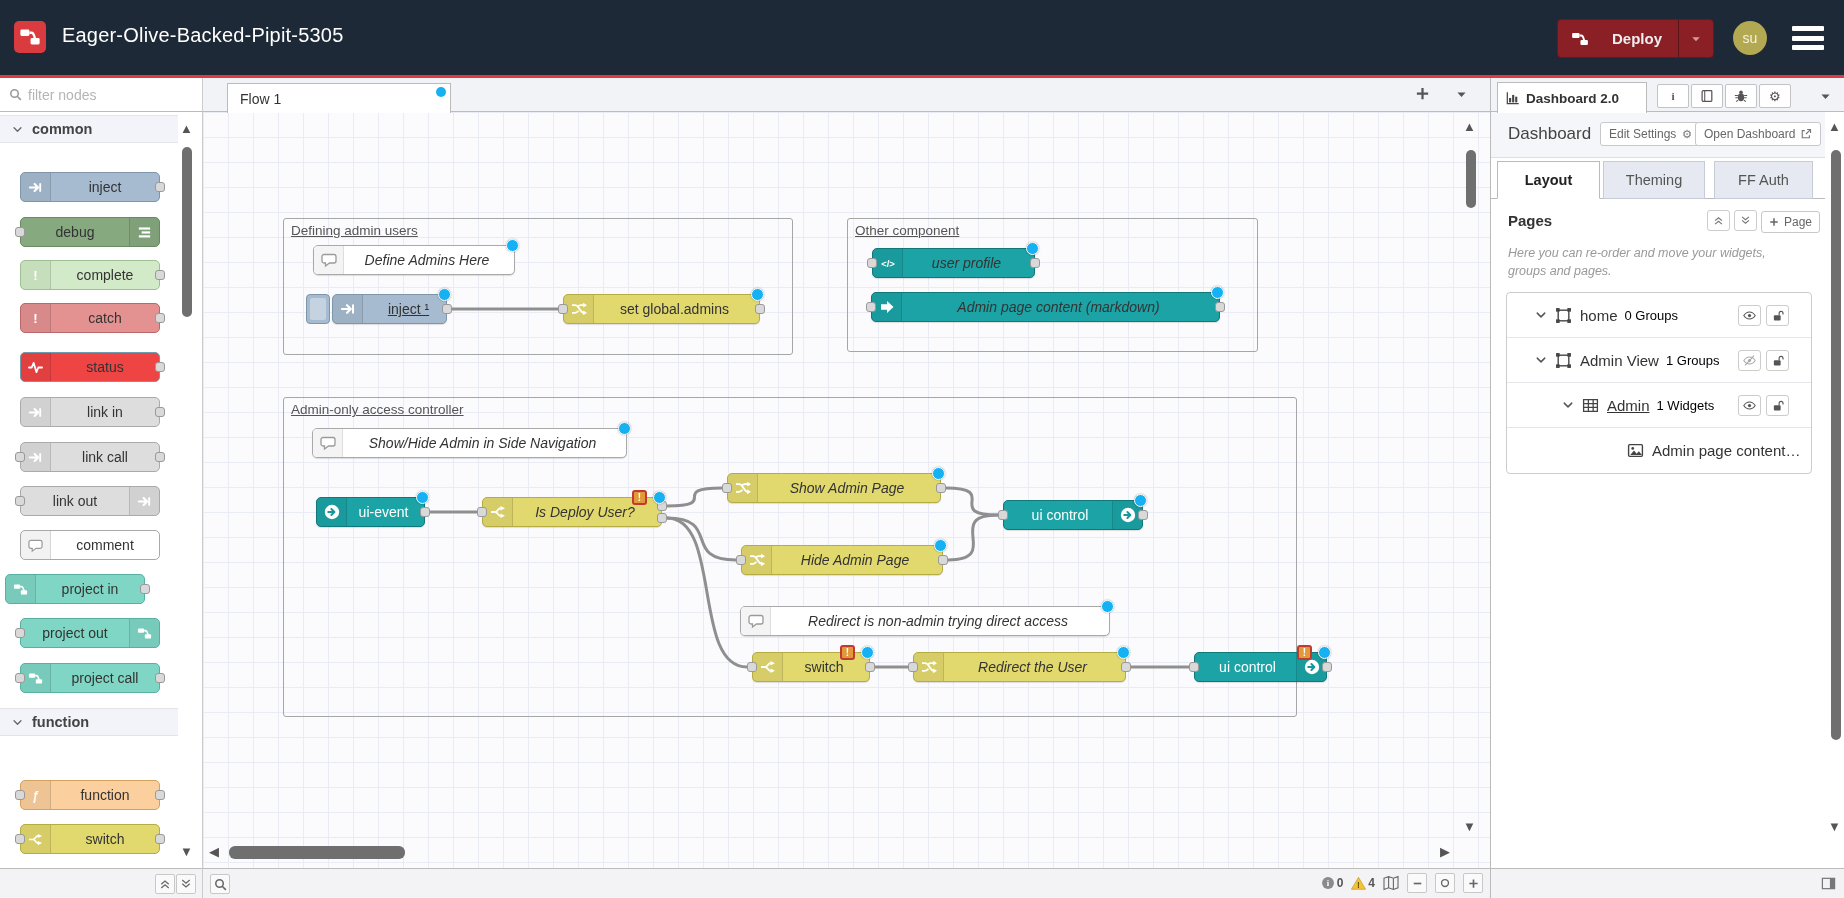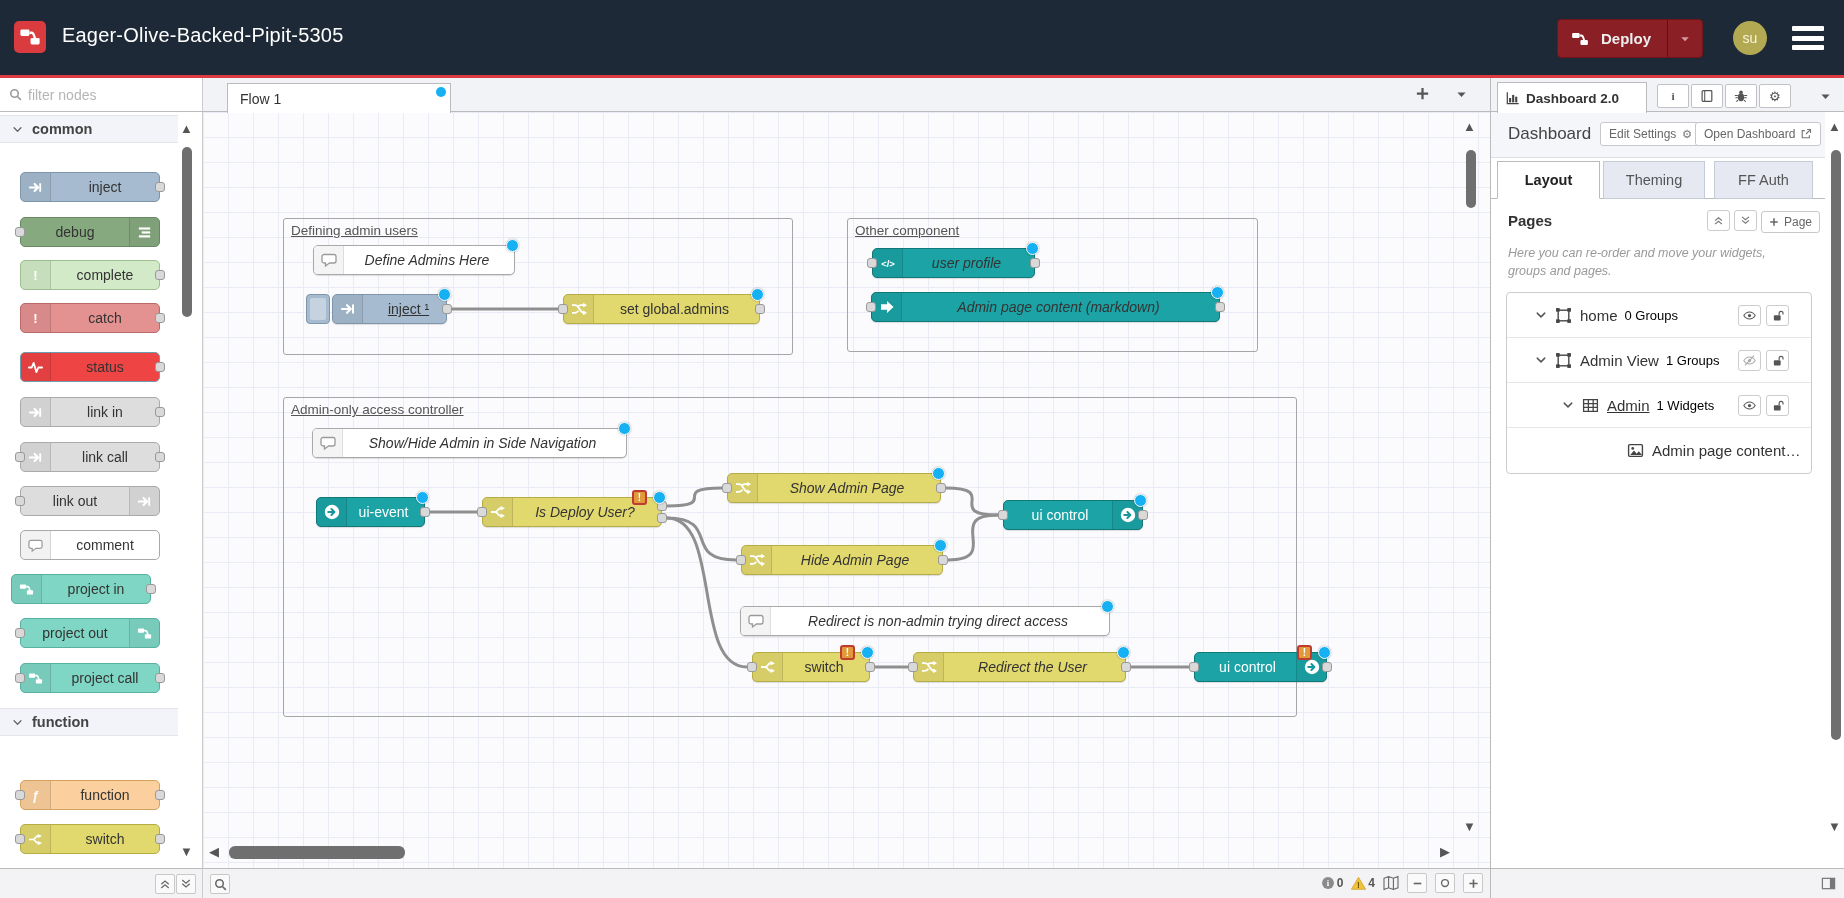--- a/index.html
+++ b/index.html
@@ -5,21 +5,21 @@
   * { margin:0; padding:0; box-sizing:border-box; }
   html,body { width:1844px; height:898px; overflow:hidden; font-family:"Liberation Sans",sans-serif; background:#fff; }
   .app { position:relative; width:1844px; height:898px; }
   .abs { position:absolute; }
 
   
   #header { top:0; left:0; width:1844px; height:75px; background:#1d2936; display:flex; align-items:center; }
   #logo { position:absolute; left:14px; top:21px; width:32px; height:32px; background:#d93b3f; border-radius:5px; display:flex; align-items:center; justify-content:center; }
   #app-title { position:absolute; left:62px; top:24px; color:#fff; font-size:20px; font-weight:400; letter-spacing:.2px; }
   #deploy-btn { position:absolute; left:1557px; top:19px; height:39px; background:#8a1f26; border:1px solid #721219; border-radius:4px; display:flex; align-items:center; color:#eee; cursor:pointer; }
-  #deploy-main { display:flex; gap:12px; padding:0 16px 0 13px; font-size:15px; font-weight:bold; }
+  #deploy-main { display:flex; gap:23px; padding:0 16px 0 13px; font-size:15px; font-weight:bold; }
   #deploy-caret { border-left:1px solid rgba(0,0,0,.35); height:100%; display:flex; align-items:center; padding:0 11px; }
   #avatar { position:absolute; left:1733px; top:21px; width:34px; height:34px; border-radius:50%; background:#b3a952; color:#f7f3dc; font-size:14px; display:flex; align-items:center; justify-content:center; }
   #hamburger { position:absolute; left:1792px; top:26px; width:32px; height:24px; display:flex; flex-direction:column; justify-content:space-between; cursor:pointer; }
   #hamburger div { height:5px; background:#fff; border-radius:1px; }
   #redline { top:75px; left:0; width:1844px; height:3px; background:#dd3a42; }
 
   
   .toolbar { top:78px; height:34px; background:#f2f3f6; border-bottom:1px solid #bbb; }
   #palette-search { left:0; width:203px; background:#fff; border-right:1px solid #ccc; display:flex; align-items:center; gap:6px; padding-left:9px; color:#b5b5b5; font-size:14px; }
   #tabbar { left:203px; width:1287px; }
@@ -301,21 +301,21 @@
         <div class="portnub" style="left: -6px; top: 9px;"></div>
       </div>
       <div class="pal-item" style="left: 20px; top: 418px; width: 140px; background: rgb(255, 255, 255); border-color: rgb(169, 169, 169);">
         <div class="iconzone l">
           <svg width="15" height="15" viewBox="0 0 16 16" style="color:#999;display:block">
             <path d="M3 2.5h10a2 2 0 0 1 2 2v4.5a2 2 0 0 1-2 2H8.5L4.5 14v-3H3a2 2 0 0 1-2-2V4.5a2 2 0 0 1 2-2z" fill="#fff" stroke="#9a9a9a" stroke-width="1.3"></path>
           </svg>
         </div>
         <div class="nlabel" style="left: 30px; right: 0px;">comment</div>
       </div>
-      <div class="pal-item" style="left: 11px; top: 462px; width: 140px; background: rgb(127, 214, 196); border-color: rgb(88, 176, 160);">
+      <div class="pal-item" style="left: 5px; top: 462px; width: 140px; background: rgb(127, 214, 196); border-color: rgb(88, 176, 160);">
         <div class="iconzone l">
           <svg width="15" height="15" viewBox="0 0 16 16" style="color:#fff;display:block">
             <g fill="currentColor">
               <rect x="1" y="2.6" width="6.6" height="4.6" rx="1"></rect>
               <rect x="8.4" y="8.8" width="6.6" height="4.6" rx="1"></rect>
             </g>
             <path d="M7.6 4.9h1.6c2.6 0 1.6 6.2 4.2 6.2" fill="none" stroke="currentColor" stroke-width="1.7"></path>
           </svg>
         </div>
         <div class="nlabel" style="left: 30px; right: 0px;">project in</div>

